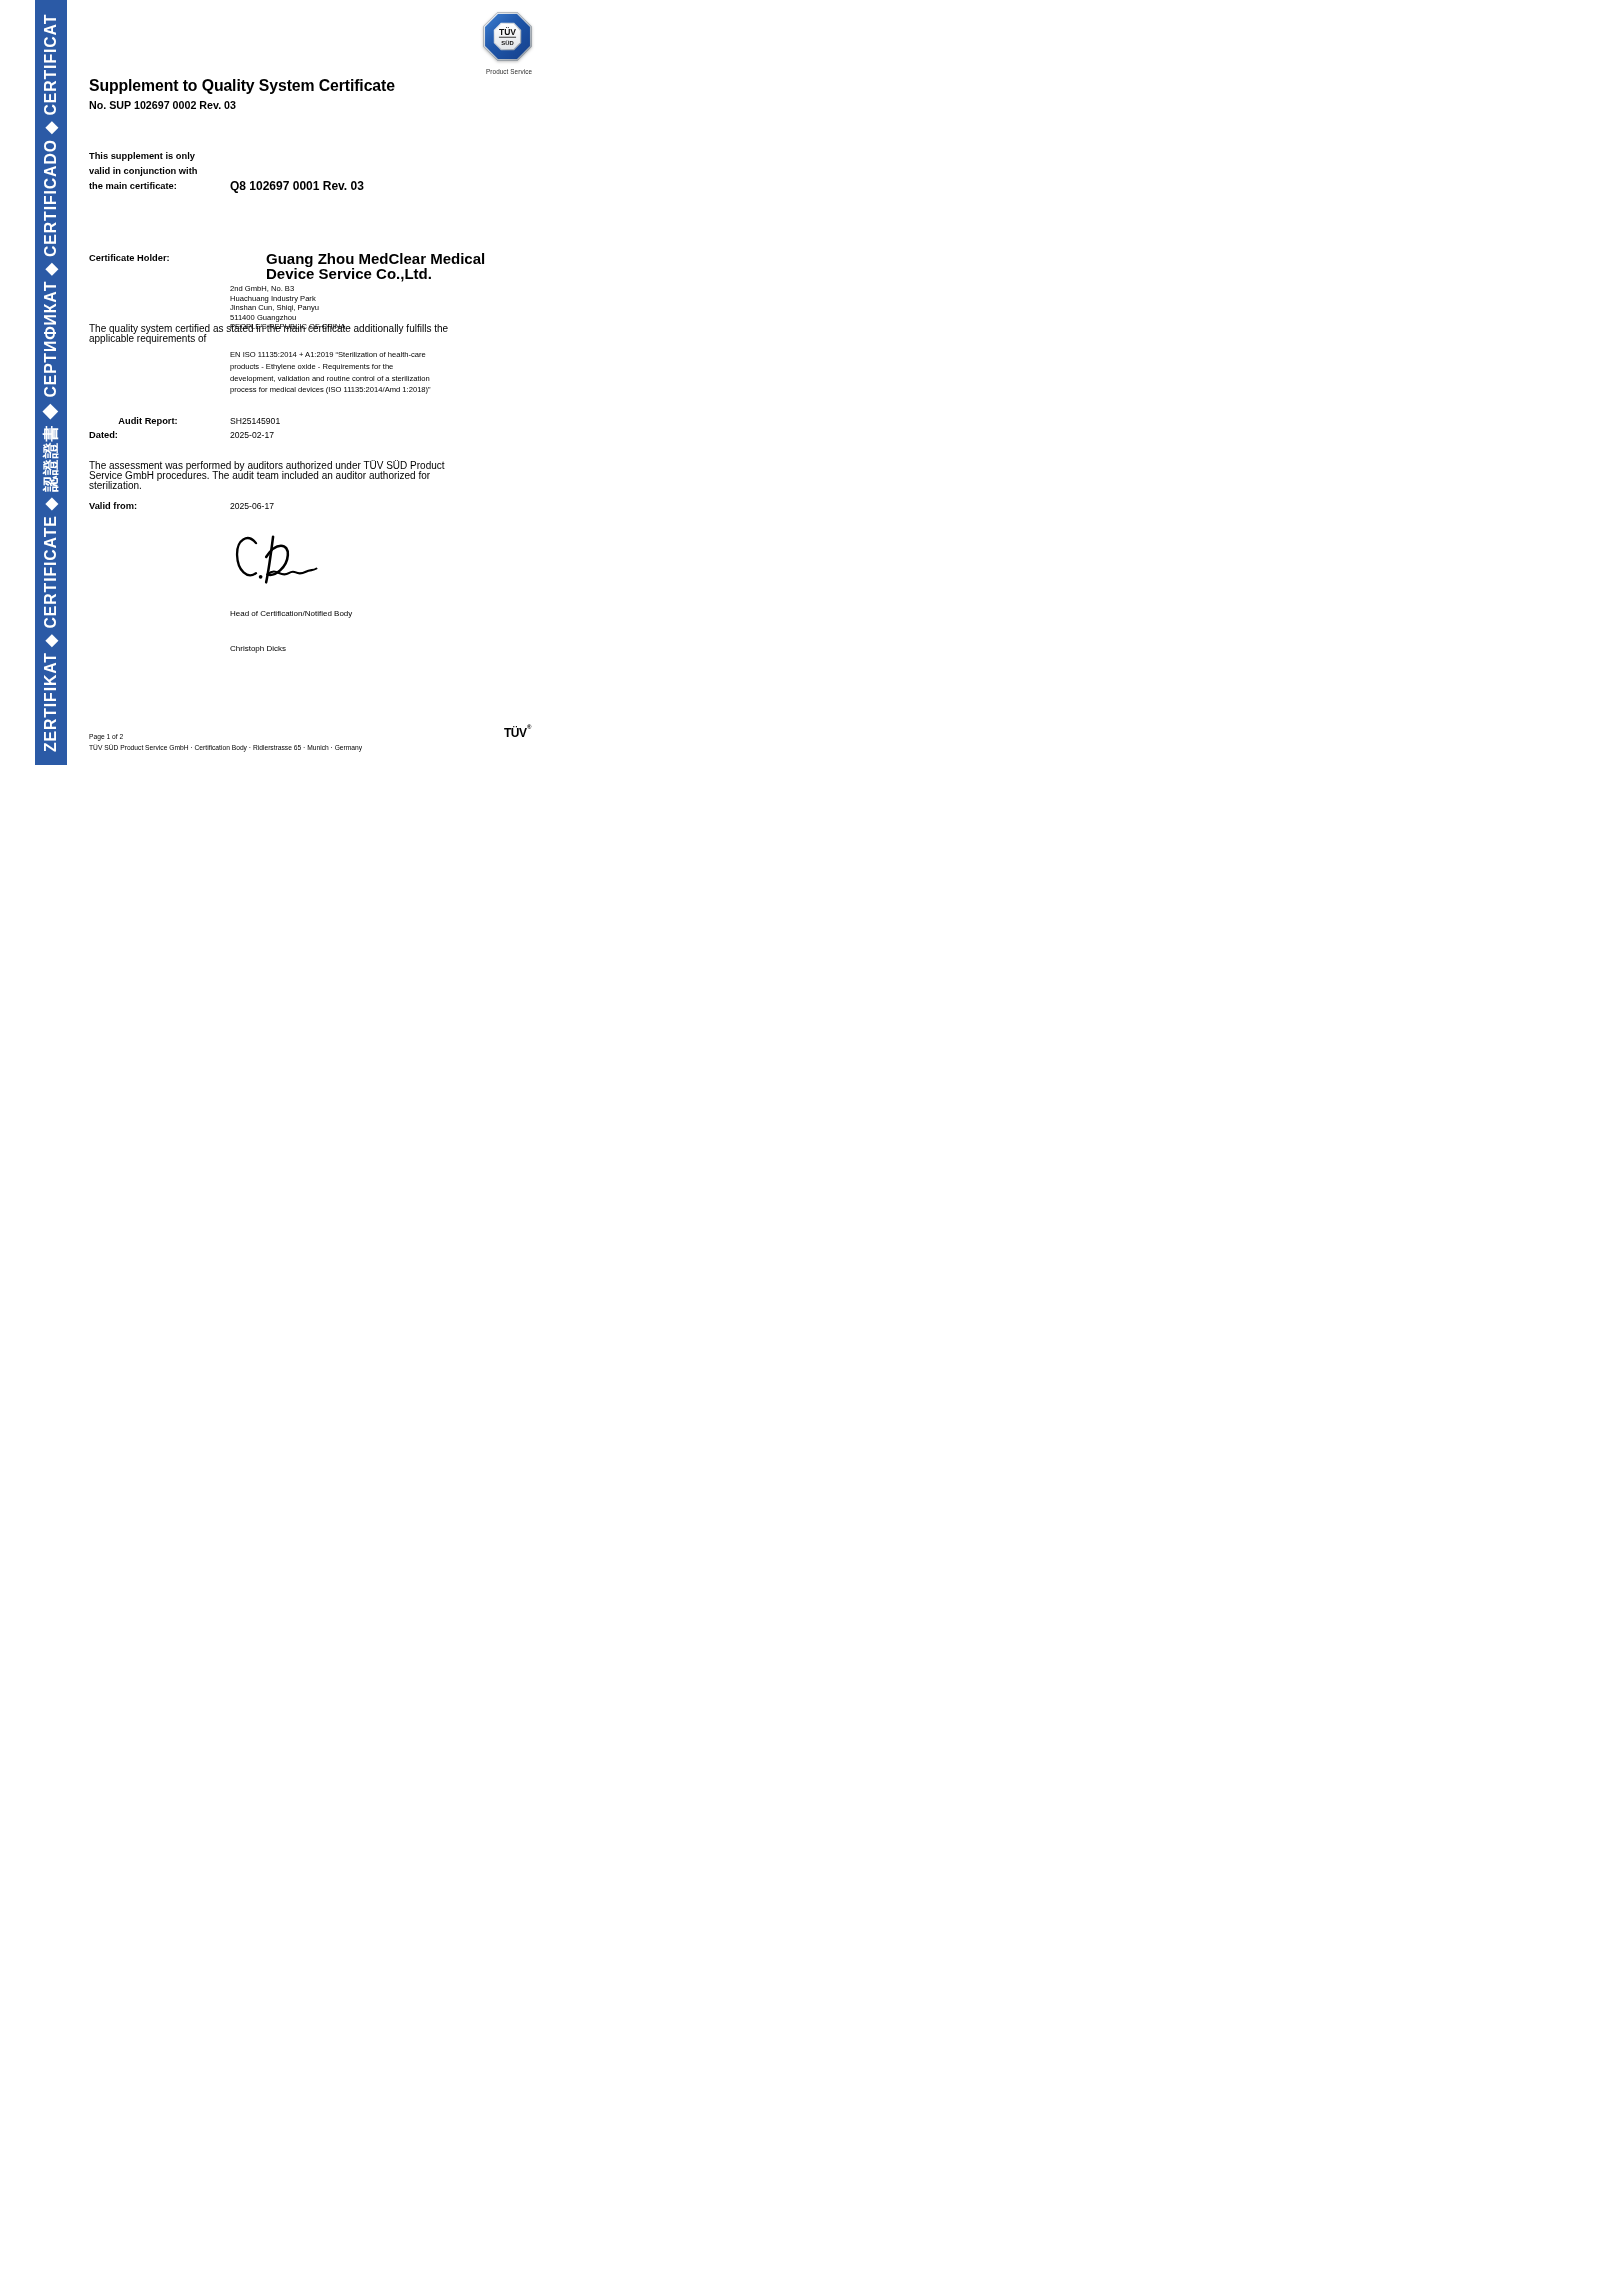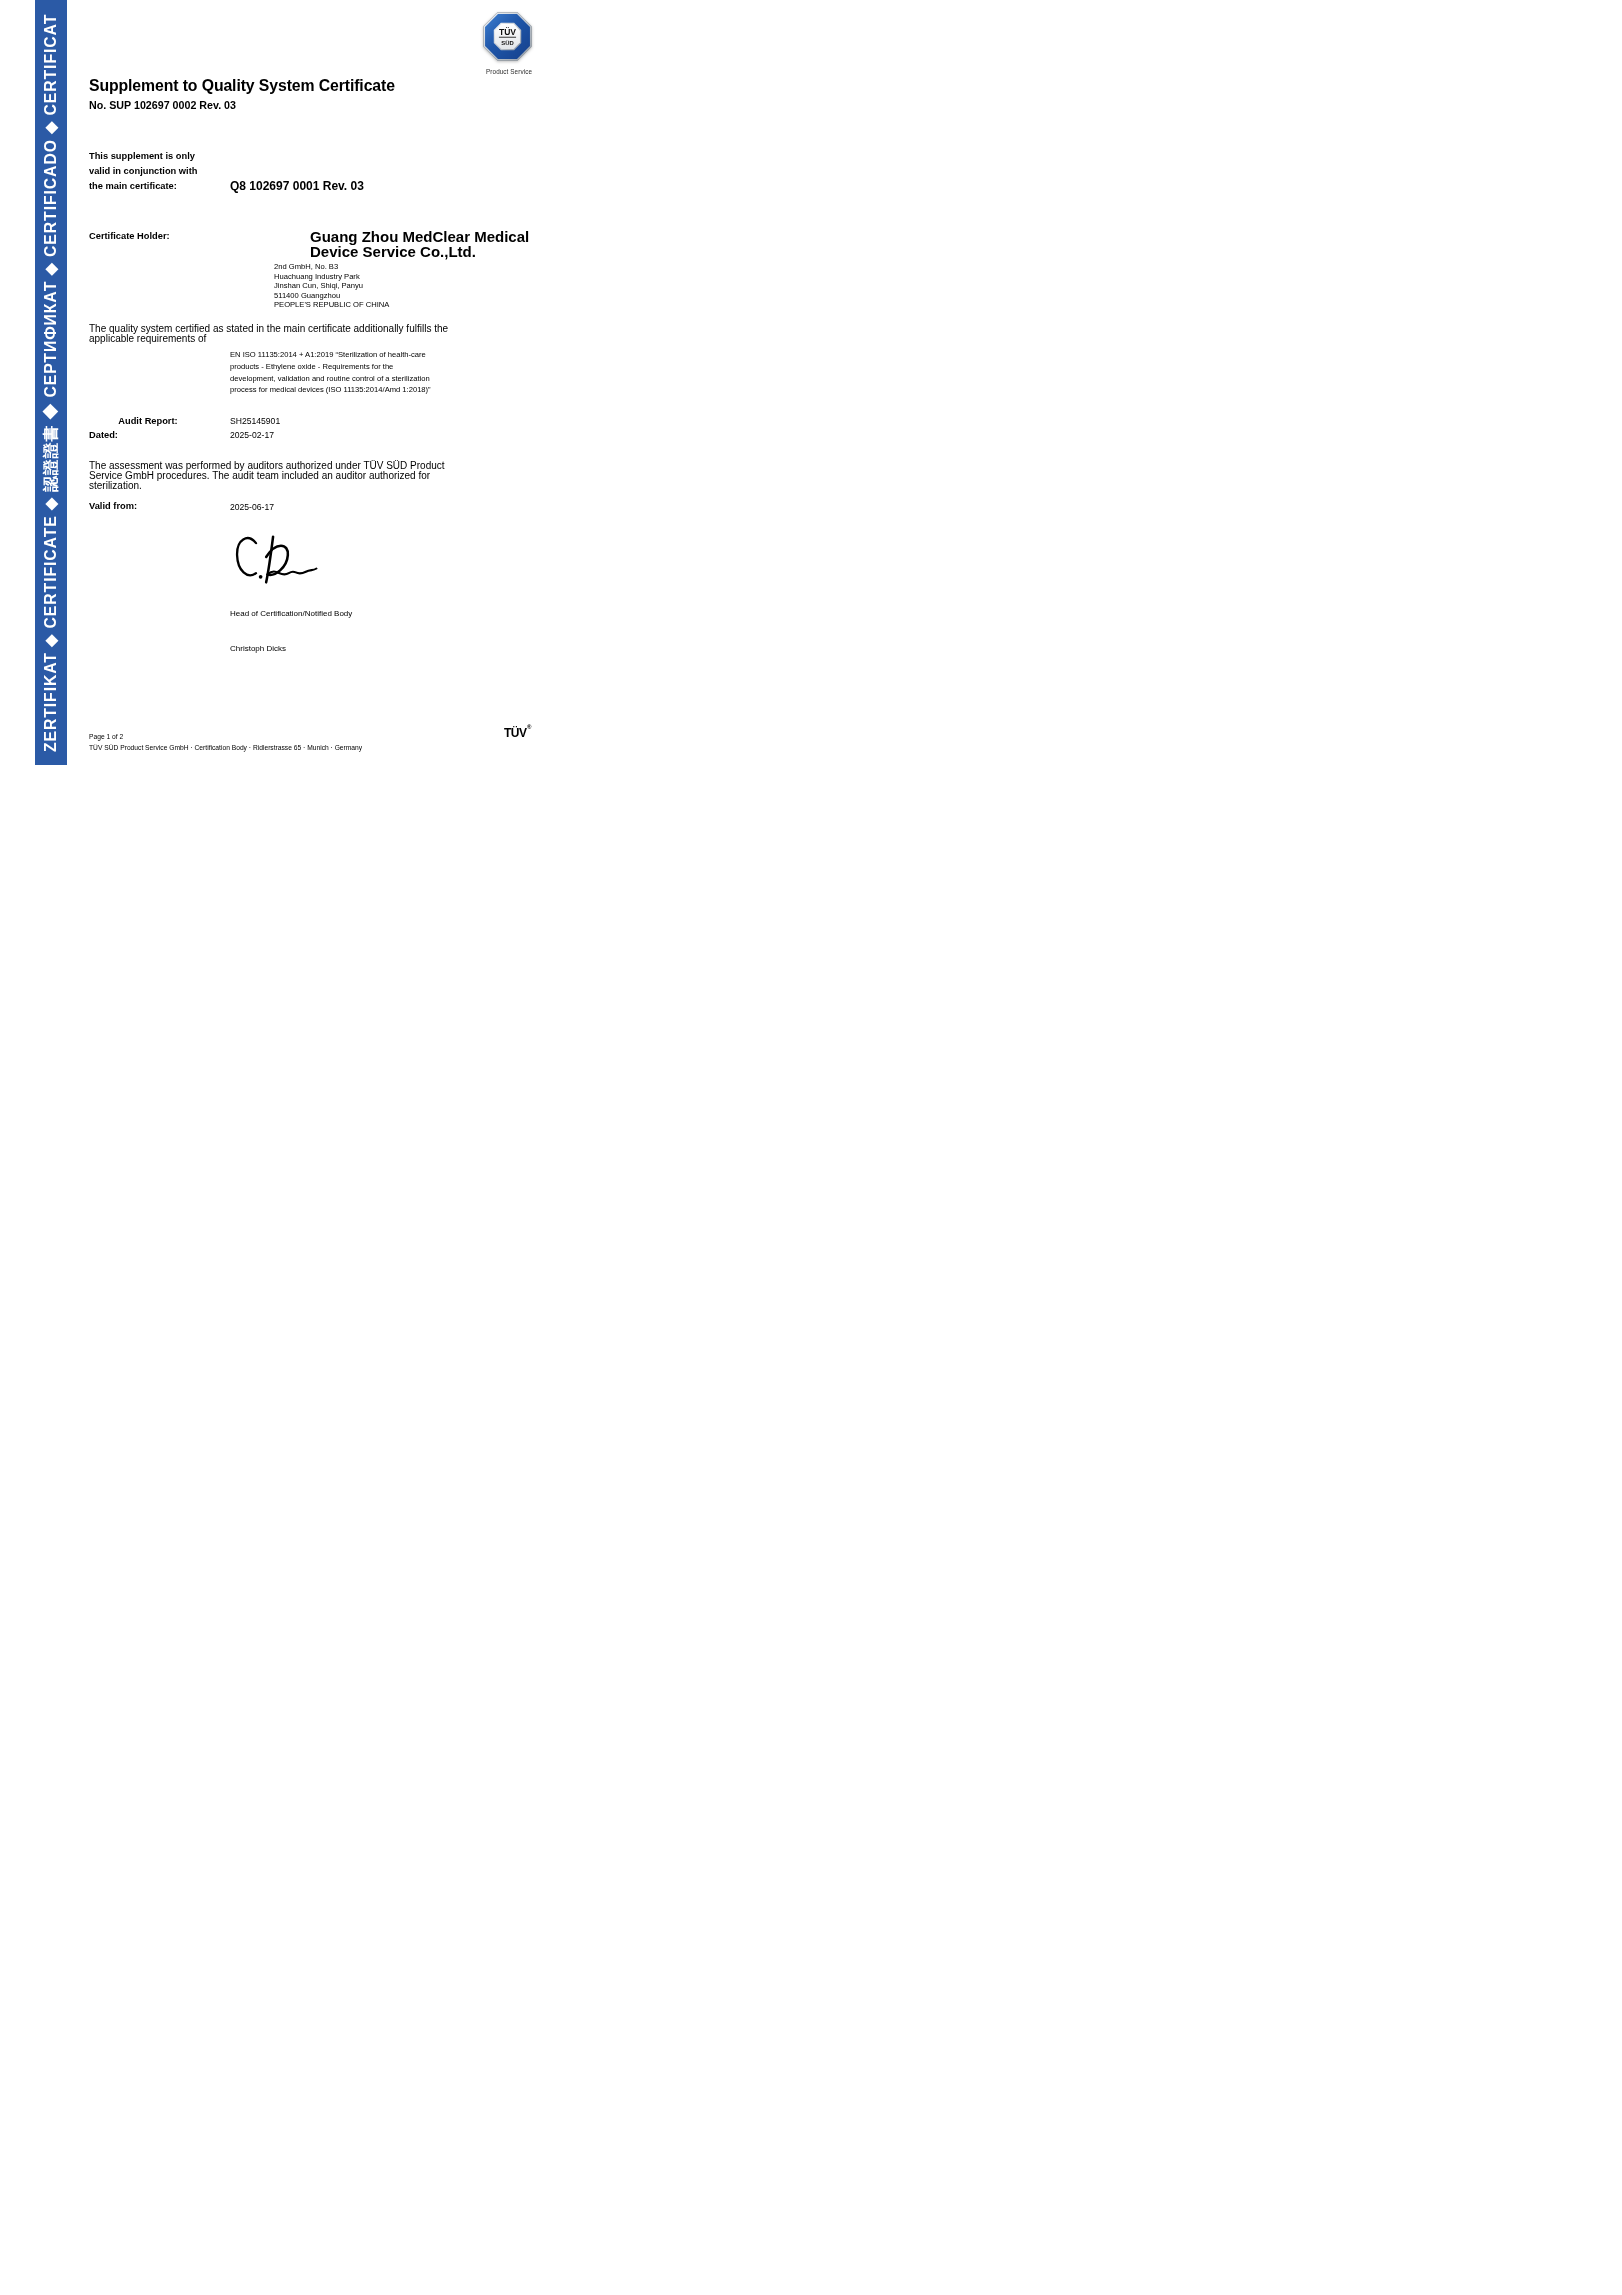--- a/index.html
+++ b/index.html
@@ -74,25 +74,25 @@
     width: 141px; flex: 0 0 141px;
     padding-right: 23px;
     font-weight: bold;
     font-size: 9.3px;
     line-height: 15px;
   }
   .row .val-bold { font-weight: bold; font-size: 12px; line-height: 15px; }
   .row .val-reg  { font-size: 8.6px; line-height: 14px; }
 
   .row-maincert { top: 149px; align-items: flex-end; }
-  .row-holder   { top: 229px; gap: 44px; }
+  .row-holder   { top: 251px; }
   .row-audit    { top: 414px; text-align: center; }
   .row-dated    { top: 428px; }
   .row-audit .lbl, .row-dated .lbl { line-height: 14px; }
-  .row-valid    { top: 499px; align-items: flex-end; }
+  .row-valid    { top: 499px; }
 
   .holder-name { font-weight: bold; font-size: 15px; line-height: 15px; margin-left: 36px; }
   .holder-address { margin-top: 3.2px; font-size: 7.6px; line-height: 9.5px; }
 
   .para {
     position: absolute;
     left: 89px;
     font-size: 10px;
     line-height: 10.2px;
   }

